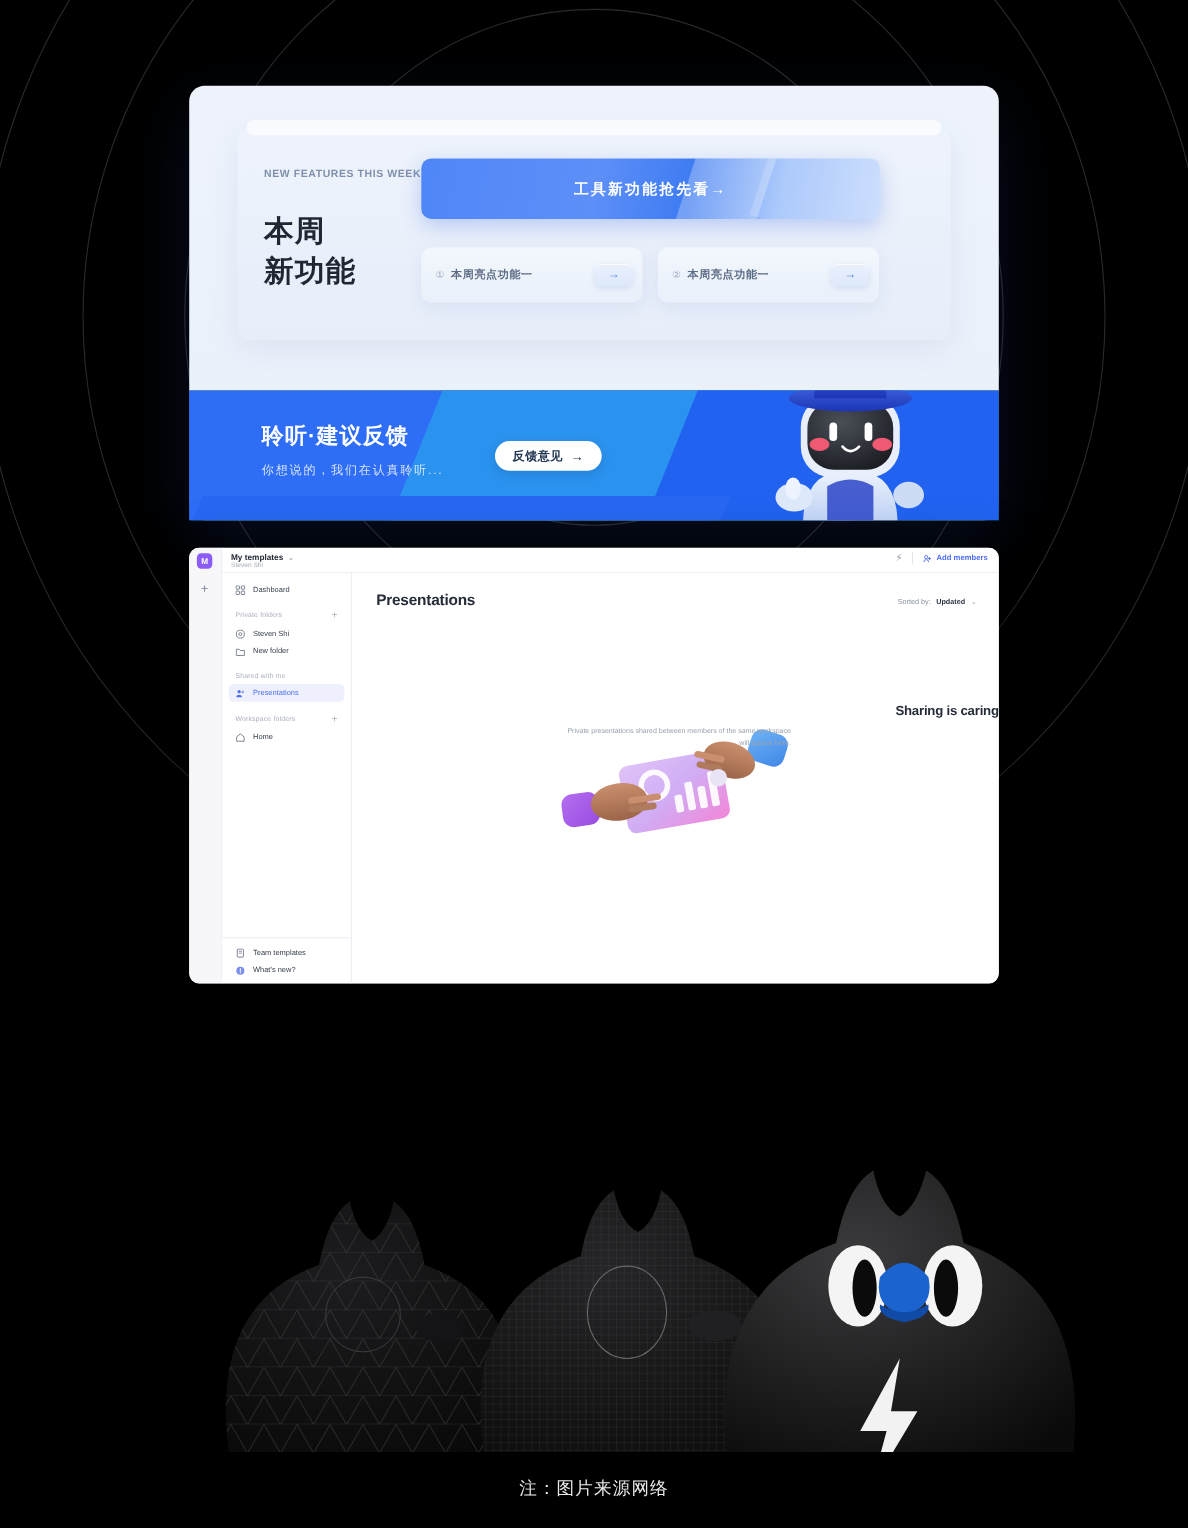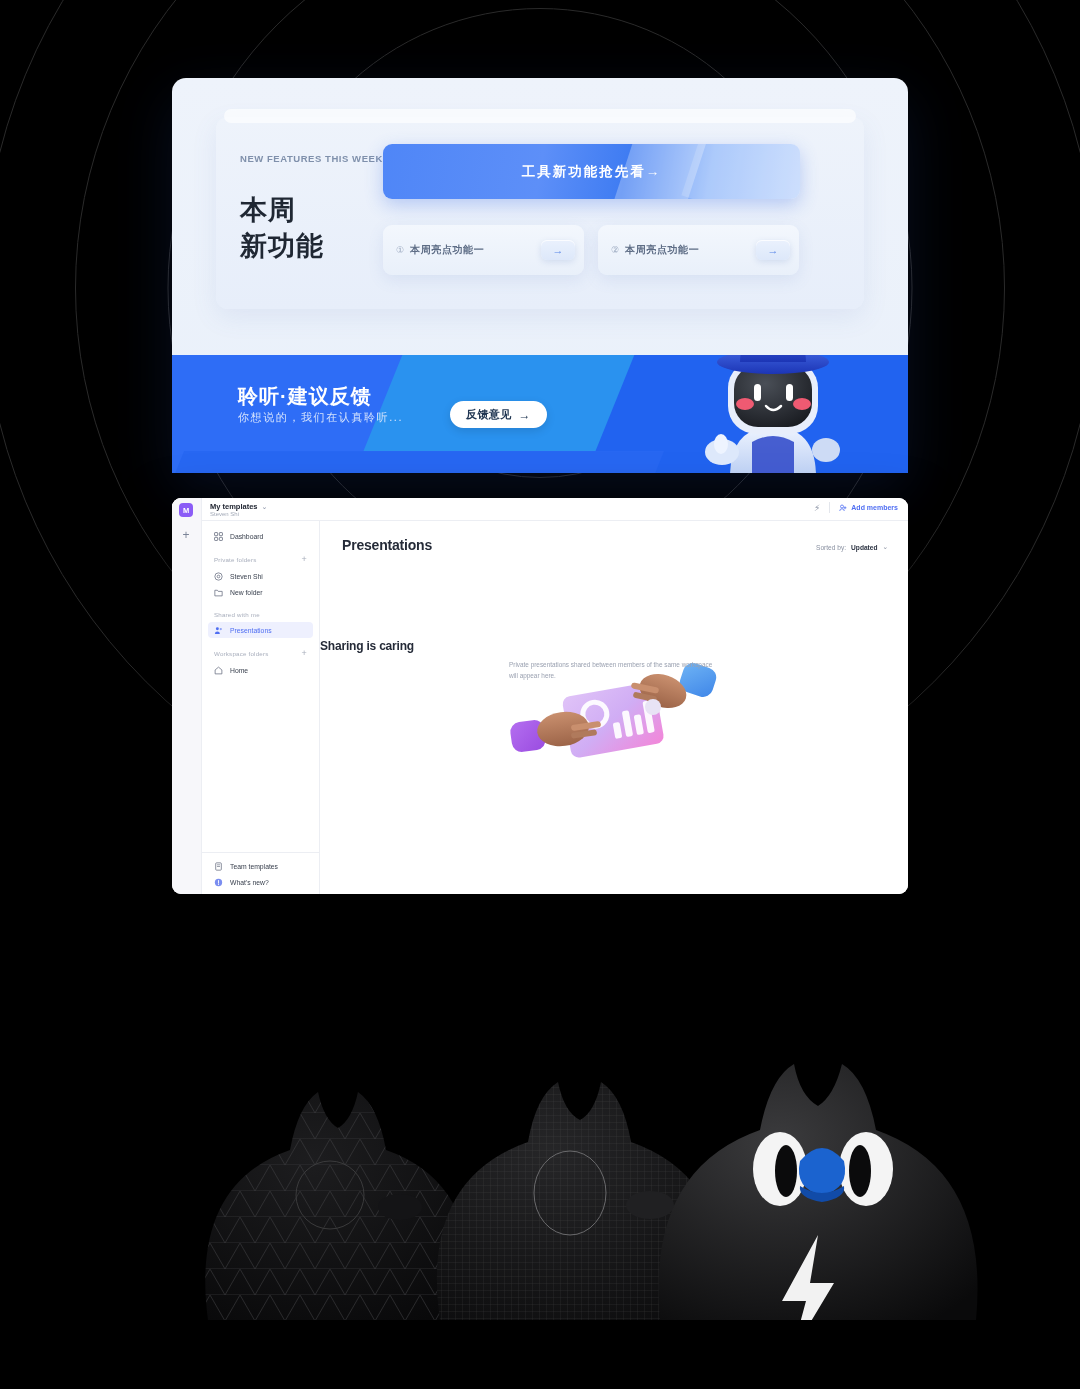--- a/index.html
+++ b/index.html
@@ -101,21 +101,21 @@
   .fb-shape-c {
     position:absolute; left:430px; top:-40px; width:330px; height:240px;
     background:#2163f0; transform: skewX(-22deg);
   }
   .fb-shape-d {
     position:absolute; left:0; top:96px; width:480px; height:60px;
     background:#2767f2; transform: skewX(-22deg);
   }
   .fb-text { position: absolute; left: 66px; top: 28px; z-index: 3; }
   .fb-title { color:#fff; font-size: 20px; font-weight: 700; letter-spacing: 1px; }
-  .fb-sub { color:#d6e4fd; font-size: 11px; letter-spacing: 1.6px; }
+  .fb-sub { color:#d6e4fd; font-size: 11px; margin-top: 10px; letter-spacing: 1.6px; }
   .fb-btn {
     position: absolute; left: 278px; top: 46px; z-index: 3;
     height: 27px; padding: 0 16px; border-radius: 14px; background: #fff;
     display: flex; align-items: center; gap: 7px; cursor: pointer;
     box-shadow: 0 3px 10px rgba(0,0,0,.12);
   }
   .fb-btn-label { color:#203652; font-size: 11px; font-weight: 700; letter-spacing: .4px; }
   .fb-btn-arrow { color:#203652; font-size: 12px; }
 
   
@@ -189,21 +189,21 @@
   .content-title {
     position: absolute; left: 22px; top: 16px; font-size: 14px;
     font-weight: 700; color: #252b38; letter-spacing: -.2px;
   }
   .sorted-by {
     position: absolute; right: 20px; top: 22px; display: flex;
     align-items: center; gap: 5px; font-size: 6.6px; color: #8a91a1; cursor: pointer;
   }
   .sorted-val { color: #2c3342; font-weight: 700; }
   .empty-state {
-    position: absolute; left: 0; right: 0; top: 118px; text-align: left;
+    position: absolute; left: 0; right: 0; top: 118px; text-align: right;
   }
   .empty-title { font-size: 12px; font-weight: 700; color: #252b38; letter-spacing: -.2px; }
   .empty-sub {
     font-size: 6.4px; color: #9aa1b0; line-height: 1.75; margin-top: 6px;
     max-width: 210px; margin-left: auto; margin-right: auto;
   }
   .illus { position: absolute; left: 50%; top: 142px; transform: translateX(-50%); }
 
   
   .penguins { position: absolute; left: 0; top: 905px; width: 1080px; height: 415px; overflow: hidden; }
@@ -545,14 +545,15 @@
         <ellipse cx="860" cy="266" rx="11" ry="26" fill="#0b0b0c"></ellipse>
 
         <path d="M800 256 q22-26 44 0 q6 28 -22 34 q-28-6 -22-34 z" fill="#1b63cf"></path>
         <path d="M800 281 q22 14 44 0 q2 12 -22 16 q-24-4 -22-16 z" fill="#114ba8"></path>
 
         <path d="M818 330 l-36 66 h24 l-14 52 l42 -70 h-24 z" fill="#f2f2f2"></path>
       </g>
     </svg>
   </div>
 
+  <div class="caption">注：图片来源网络</div>
 
 </div>
 
 </body></html>

